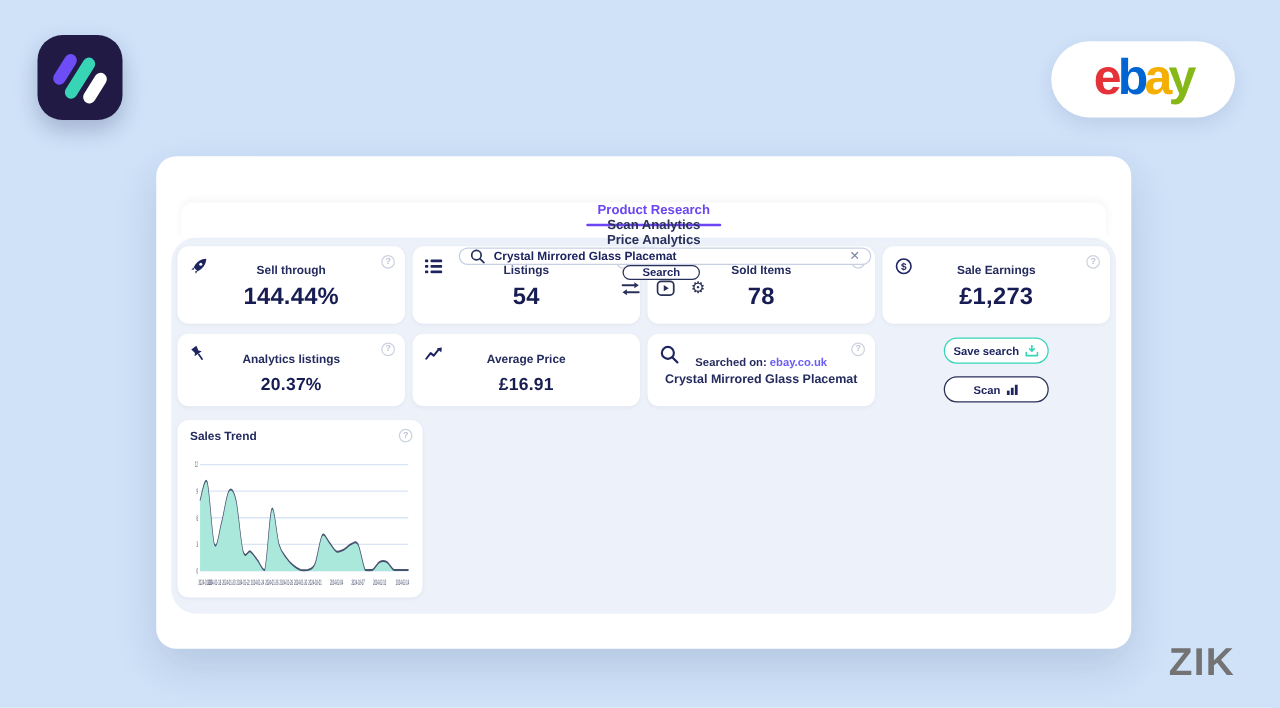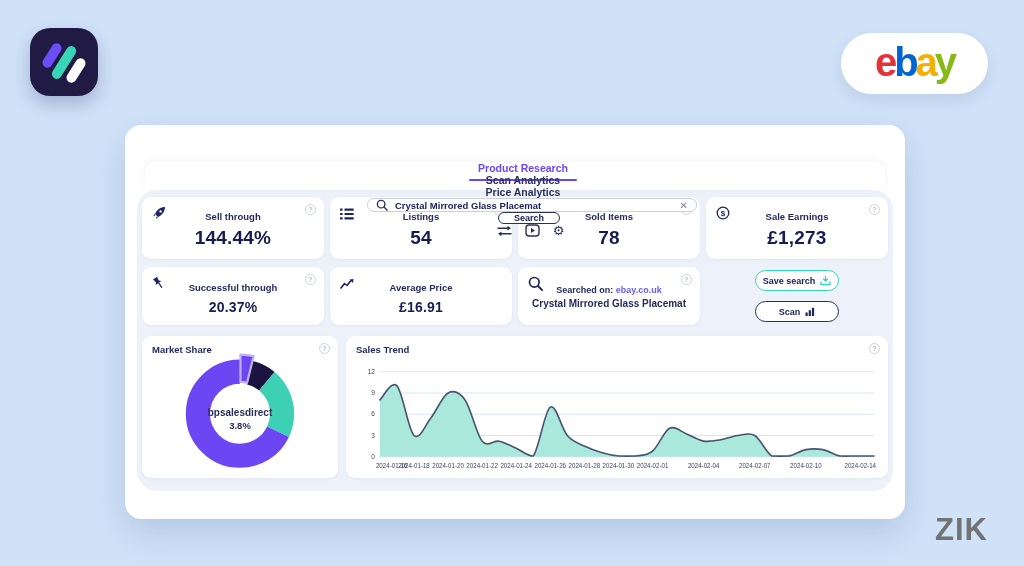--- a/index.html
+++ b/index.html
@@ -203,21 +203,21 @@
         <div class="card stat stat2">
           <span class="corner-ic">
             <svg width="13" height="14" viewBox="0 0 13 14">
               <g transform="rotate(-35 6.5 7)" fill="#1e2460">
                 <path d="M4 1 L9 1 L8.2 5 L10 7 L3 7 L4.8 5 Z"></path>
                 <rect x="6" y="7" width="1.3" height="6" rx="0.6"></rect>
               </g>
             </svg>
           </span>
           <span class="help">?</span>
-          <div class="label">Successful through</div>
+          <div class="label">Analytics listings</div>
           <div class="value">20.37%</div>
         </div>
 
         <div class="card stat stat2">
           <span class="corner-ic">
             <svg width="15" height="12" viewBox="0 0 15 12">
               <polyline points="1,10 4.5,5.5 7,7.5 11,2.5" fill="none" stroke="#1e2460" stroke-width="1.6" stroke-linecap="round" stroke-linejoin="round"></polyline>
               <path d="M9.5 1.5 L13.5 1 L13 5 Z" fill="#1e2460"></path>
             </svg>
           </span>
@@ -253,36 +253,20 @@
             <svg width="10" height="9" viewBox="0 0 10 9">
               <rect x="0.5" y="5.5" width="2.2" height="3.5" fill="#1e2460"></rect>
               <rect x="3.7" y="3.2" width="2.2" height="5.8" fill="#1e2460"></rect>
               <rect x="6.9" y="0.8" width="2.2" height="8.2" fill="#1e2460"></rect>
             </svg>
           </button>
         </div>
       </div>
 
       <div class="row3">
-        <div class="card chart-card">
-          <span class="help">?</span>
-          <div class="chart-title">Market Share</div>
-          <div class="donut-wrap">
-            <svg id="donut-svg" width="132" height="120" viewBox="0 0 140 134">
-                <circle cx="70" cy="70" r="47" fill="none" stroke="#1b1340" stroke-width="27" stroke-dasharray="21.26 274.05" stroke-dashoffset="-11.22" transform="rotate(-90 70 70)"></circle>
-                <circle cx="70" cy="70" r="47" fill="none" stroke="#3ed0b4" stroke-width="27" stroke-dasharray="62.02 233.29" stroke-dashoffset="-32.48" transform="rotate(-90 70 70)"></circle>
-                <circle cx="70" cy="70" r="47" fill="none" stroke="#6b46f2" stroke-width="27" stroke-dasharray="200.81 94.50" stroke-dashoffset="-94.50" transform="rotate(-90 70 70)"></circle>
-                <path d="M70.0 8.0 A62 62 0 0 1 84.7 9.8 L77.4 39.4 A31.5 31.5 0 0 0 70.0 38.5 Z" fill="#6b46f2" stroke="#c3aefb" stroke-width="2.5" stroke-linejoin="round" transform="translate(0.5 -4.0)"></path>
-              </svg>
-            <div class="donut-center">
-              <div class="name">bpsalesdirect</div>
-              <div class="pct">3.8%</div>
-            </div>
-          </div>
-        </div>
 
         <div class="card chart-card">
           <span class="help">?</span>
           <div class="chart-title">Sales Trend</div>
           <svg id="trend-svg" class="trend-svg" viewBox="0 0 524 112" preserveAspectRatio="none">
               <line x1="24" y1="98.0" x2="520" y2="98.0" stroke="#d9e5f4" stroke-width="1"></line>
               <text x="19" y="100.2" text-anchor="end" font-size="6.5" fill="#3a4263" font-family="Liberation Sans, sans-serif">0</text>
               <line x1="24" y1="77.1" x2="520" y2="77.1" stroke="#d9e5f4" stroke-width="1"></line>
               <text x="19" y="79.3" text-anchor="end" font-size="6.5" fill="#3a4263" font-family="Liberation Sans, sans-serif">3</text>
               <line x1="24" y1="56.2" x2="520" y2="56.2" stroke="#d9e5f4" stroke-width="1"></line>

